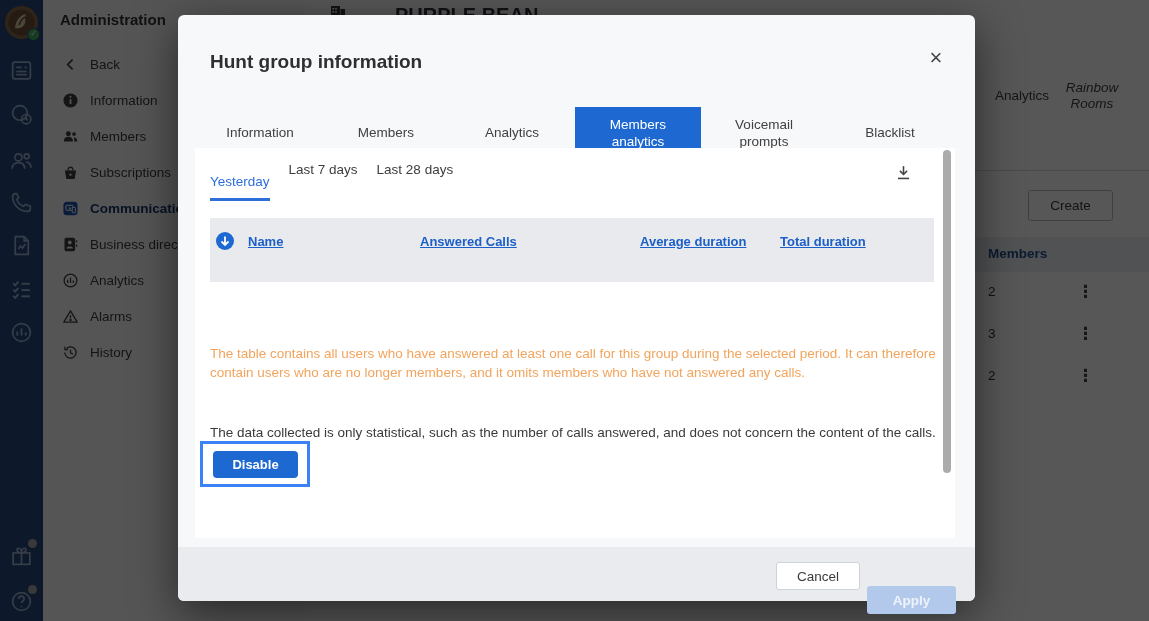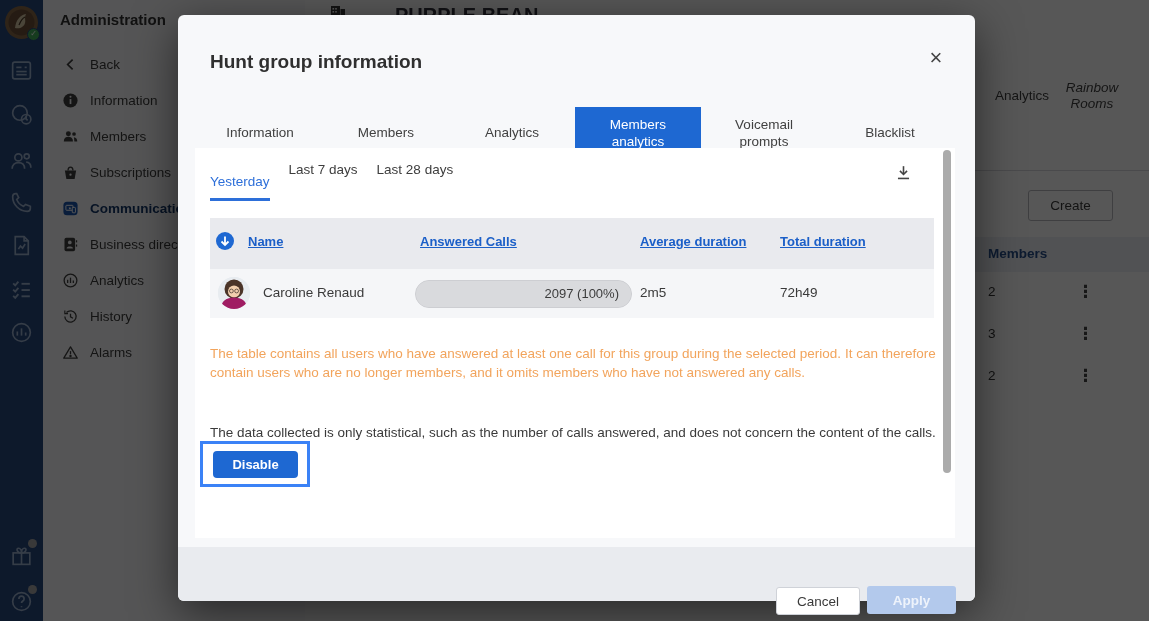--- a/index.html
+++ b/index.html
@@ -70,21 +70,21 @@
 
   .warning { position:absolute; left:15px; top:197px; width:730px; line-height:18.5px; color:#f2a45c; }
   .note { position:absolute; left:15px; top:255px; width:730px; line-height:18.5px; color:#3a3a3a;margin-top:21px; }
 
   .hl-box { position:absolute; left:5px; top:293px; width:110px; height:46px; background:#fff; border:3px solid #3b82f6; }
   .disable-btn { position:absolute; left:10px; top:7px; width:85px; height:27px; background:#1e68d2; border:none; border-radius:4px; color:#fff; font-weight:bold; font-size:13px; cursor:pointer; font-family:inherit; }
 
   .vscroll { position:absolute; left:765px; top:135px; width:8px; height:323px; background:#ababab; border-radius:4px; cursor:pointer; }
 
   .footer { position:absolute; left:0; bottom:0; width:100%; height:54px; background:#e9ebef; border-radius:0 0 6px 6px; }
-  .btn-cancel { position:absolute; left:598px; top:15px; width:84px; height:28px; background:#fff; border:1px solid #cfd2d8; border-radius:3px; color:#3a3a3a; font-size:13.5px; cursor:pointer; font-family:inherit;margin-top:25px; }
+  .btn-cancel { position:absolute; left:598px; top:15px; width:84px; height:28px; background:#fff; border:1px solid #cfd2d8; border-radius:3px; color:#3a3a3a; font-size:13.5px; cursor:pointer; font-family:inherit; }
   .btn-apply { position:absolute; left:689px; top:15px; width:89px; height:28px; background:#b3c9ec; border:none; border-radius:3px; color:#eef3fb; font-weight:bold; font-size:13.5px; cursor:default; font-family:inherit;margin-top:24px; }
 </style>
 </head>
 <body>
 
 <div class="stage">
 
   <div class="rail">
     <div class="logo">
       <svg viewBox="0 0 33 33">
@@ -239,36 +239,36 @@
               <line x1="8" y1="15.5" x2="8" y2="11"></line>
               <line x1="12" y1="15.5" x2="12" y2="8"></line>
               <line x1="16" y1="15.5" x2="16" y2="12"></line>
             </svg>
           </span>
         <span class="menu-label">Analytics</span>
       </div>
       <div class="menu-item">
         <span class="mi">
             <svg viewBox="0 0 24 24" fill="none" stroke="#3f3f3f" stroke-width="1.8">
+              <path d="M12 4 L21.5 20 H2.5 z" stroke-linejoin="round"></path>
+              <line x1="12" y1="10" x2="12" y2="14.5"></line>
+              <circle cx="12" cy="17" r="0.8" fill="#3f3f3f"></circle>
+            </svg>
+          </span>
+        <span class="menu-label">Alarms</span>
+      </div>
+      <div class="menu-item">
+        <span class="mi">
+            <svg viewBox="0 0 24 24" fill="none" stroke="#3f3f3f" stroke-width="1.8">
               <path d="M4 12 a8 8 0 1 0 2.3-5.7"></path>
               <path d="M4 3.5 v4.5 h4.5" stroke-width="1.6"></path>
               <path d="M12 8 v4.5 l3.5 2"></path>
             </svg>
           </span>
         <span class="menu-label">History</span>
-      </div>
-      <div class="menu-item">
-        <span class="mi">
-            <svg viewBox="0 0 24 24" fill="none" stroke="#3f3f3f" stroke-width="1.8">
-              <path d="M12 4 L21.5 20 H2.5 z" stroke-linejoin="round"></path>
-              <line x1="12" y1="10" x2="12" y2="14.5"></line>
-              <circle cx="12" cy="17" r="0.8" fill="#3f3f3f"></circle>
-            </svg>
-          </span>
-        <span class="menu-label">Alarms</span>
       </div>
     </div>
   </div>
 
   <div class="content">
     <div class="company-row">
       <span class="bldg">
         <svg viewBox="0 0 16 14" fill="#3a3a3a">
             <rect x="1" y="3" width="9" height="11"></rect>
             <rect x="10.5" y="6" width="4.5" height="8"></rect>
@@ -348,39 +348,20 @@
               <circle cx="9" cy="9" r="9" fill="#1e68d2"></circle>
               <path d="M9 4.5 v8 M5.5 9.5 l3.5 3.5 3.5-3.5" stroke="#fff" stroke-width="1.8" fill="none"></path>
             </svg>
         </span>
         <span class="th" style="left:38px">Name</span>
         <span class="th" style="left:210px">Answered Calls</span>
         <span class="th" style="left:430px">Average duration</span>
         <span class="th" style="left:570px">Total duration</span>
       </div>
 
-      <div class="trow">
-        <div class="avatar">
-          <svg viewBox="0 0 32 32">
-              <rect width="32" height="32" fill="#e8ecf0"></rect>
-              <circle cx="16" cy="12" r="9.5" fill="#4a3428"></circle>
-              <circle cx="16" cy="14.5" r="6" fill="#f2cfae"></circle>
-              <path d="M3 32 c0-8 5.5-11.5 13-11.5 s13 3.5 13 11.5 z" fill="#a01d63"></path>
-              <circle cx="13.4" cy="14" r="1.9" fill="none" stroke="#3a2e26" stroke-width="0.7"></circle>
-              <circle cx="18.6" cy="14" r="1.9" fill="none" stroke="#3a2e26" stroke-width="0.7"></circle>
-            </svg>
-        </div>
-        <span class="cell-name">Caroline Renaud</span>
-        <div class="pill">
-          <div class="pill-fill" style="width:100%"></div>
-          <span class="pill-text">2097 (100%)</span>
-        </div>
-        <span class="cell-avg">2m5</span>
-        <span class="cell-total">72h49</span>
-      </div>
 
       <div class="warning">The table contains all users who have answered at least one call for this group during the selected period. It can therefore contain users who are no longer members, and it omits members who have not answered any calls.</div>
       <div class="note">The data collected is only statistical, such as the number of calls answered, and does not concern the content of the calls.</div>
 
       <div class="hl-box">
         <button class="disable-btn">Disable</button>
       </div>
     </div>
 
     <div class="vscroll"></div>

